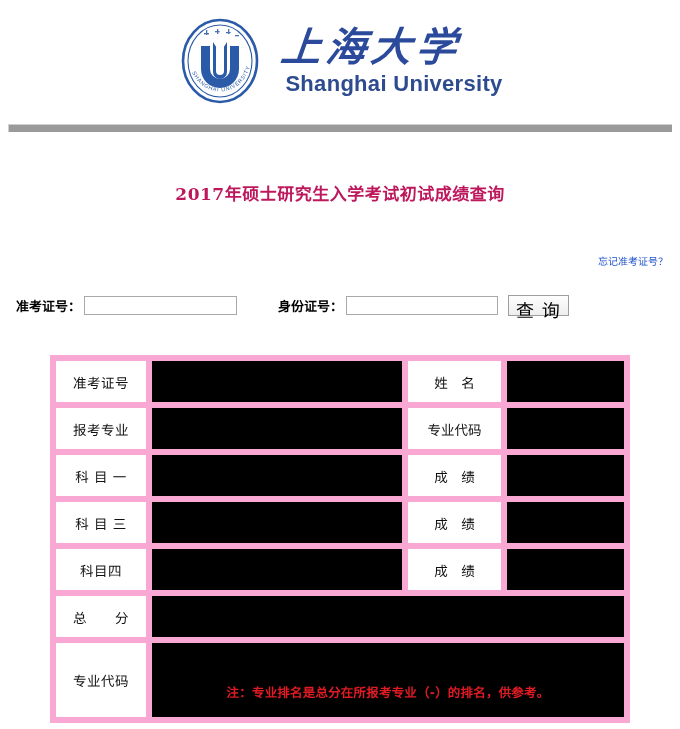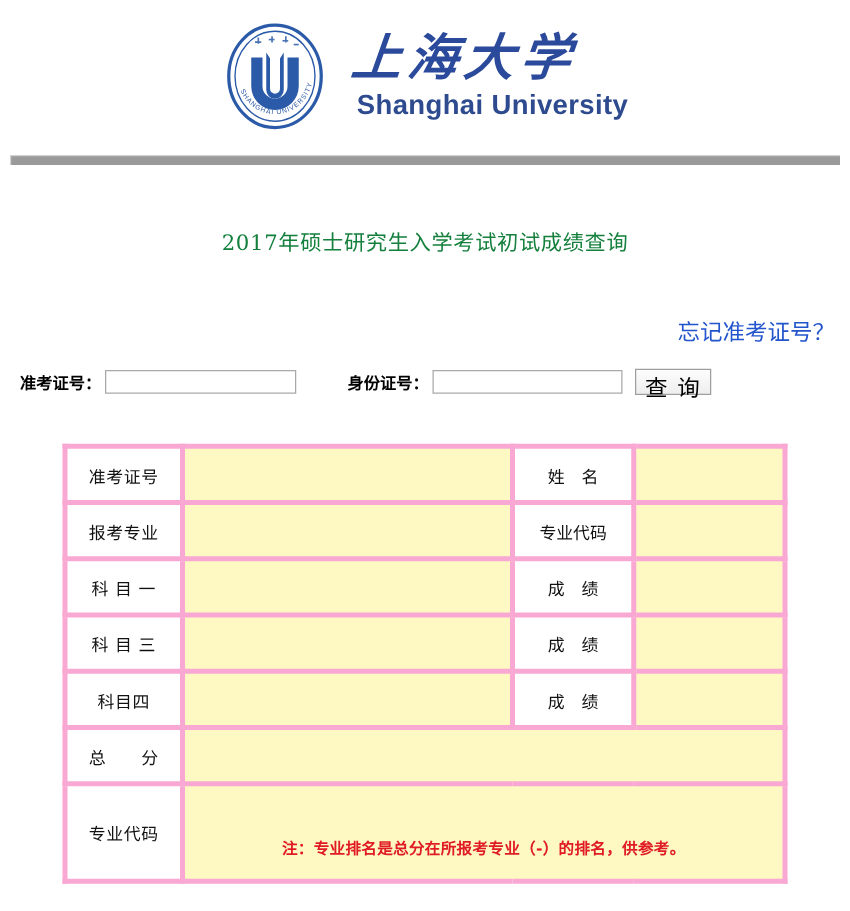--- a/index.html
+++ b/index.html
@@ -80,35 +80,35 @@
 
   
   .page-title {
     position: absolute;
     left: 0;
     top: 180px;
     width: 680px;
     text-align: center;
     font-family: "DejaVu Serif", "Liberation Serif", serif;
     font-size: 17px;
-    font-weight: 400;
-    color: #15803d;
+    font-weight: 700;
+    color: #be185d;
     letter-spacing: 0.5px;
   }
 
   
   .forgot-link-row {
     position: absolute;
     left: 0;
     top: 251px;
     width: 668px;
     text-align: right;
   }
   .forgot-link {
-    font-size: 18px;
+    font-size: 10px;
     color: #2255cc;
     text-decoration: none;
     cursor: pointer;
     font-family: "DejaVu Sans", "Liberation Sans", sans-serif;
   }
 
   
   .query-row {
     position: absolute;
     left: 0;
@@ -158,34 +158,34 @@
   .result-table {
     position: absolute;
     left: 50px;
     top: 355px;
     width: 580px;
     border-collapse: collapse;
     table-layout: fixed;
     background: #ffffff;
   }
   .result-table td {
-    border: 4px solid #f9a8d4;
+    border: 6px solid #f9a8d4;
     height: 41px;
     font-family: "DejaVu Sans", "Liberation Sans", sans-serif;
     font-size: 13.5px;
     color: #111111;
     padding: 0;
   }
   td.label-cell {
     width: 90px;
     text-align: center;
     letter-spacing: 0.5px;
     white-space: nowrap;
   }
-  td.value-cell { background: #fef9c3; }
+  td.value-cell { background: #000000; }
   td.wide-value { }
   td.mid-label {
     width: 93px;
     text-align: center;
     white-space: nowrap;
   }
   td.right-value { width: 117px; }
   tr.rank-row td { height: 74px; vertical-align: middle; }
   .rank-note {
     color: #e01b24;

